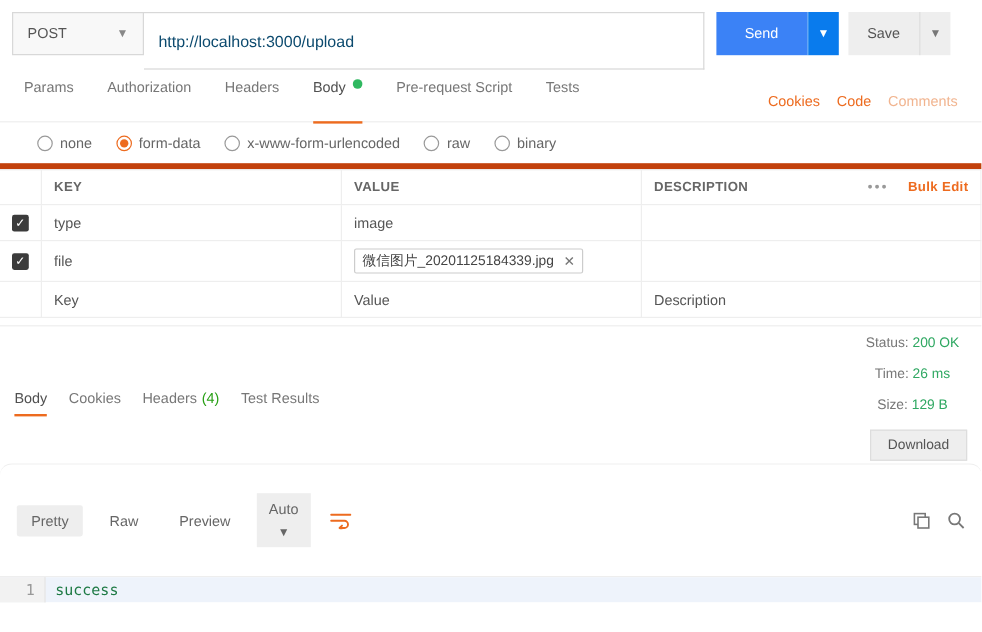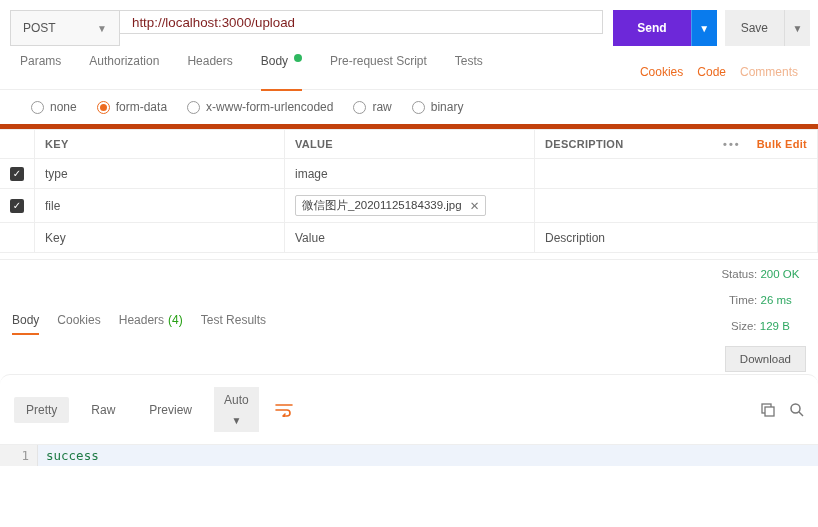--- a/index.html
+++ b/index.html
@@ -1,23 +1,23 @@
 <!DOCTYPE html>
 <html><head>
 <meta charset="utf-8">
 <style>
 * { box-sizing: border-box; margin: 0; padding: 0; }
 body { font-family: -apple-system, BlinkMacSystemFont, "Segoe UI", Arial, sans-serif; font-size: 12px; color: #505050; background: #fff; width: 818px; }
-.toprow { display: flex; padding: 10px 8px 8px 10px; gap: 0; align-items: stretch; }
+.toprow { display: flex; padding: 10px 26px 8px 10px; gap: 0; align-items: stretch; }
 .method-sel { width: 110px; border: 1px solid #d8d8d8; background: #f8f8f8; display: flex; align-items: center; justify-content: space-between; padding: 0 12px; height: 36px; color: #555; cursor: pointer; }
 .method-sel .caret { font-size: 10px; color: #888; }
-.url-inp { flex: 1; border: 1px solid #d8d8d8; border-left: none; padding: 0 12px; height: 24px; outline: none; color: #7f1d1d; }
+.url-inp { flex: 1; border: 1px solid #d8d8d8; border-left: none; padding: 0 12px; height: 48px; outline: none; color: #0c4a6e; }
 .btn { height: 36px; display: flex; align-items: center; justify-content: center; cursor: pointer; user-select: none; }
 .send-grp { display: flex; margin-left: 10px; }
-.send-btn { background: #6d28d9; color: #fff; font-weight: 700; padding: 0 24px; }
+.send-btn { background: #3b82f6; color: #fff; font-weight: 400; padding: 0 24px; }
 .send-caret { background: #097bed; color: #fff; width: 26px; border-left: 1px solid rgba(255,255,255,0.25); font-size: 10px; }
 .save-grp { display: flex; margin-left: 8px; text-align: right; }
 .save-btn { background: #eee; color: #555; padding: 0 16px; font-weight: 500; }
 .save-caret { background: #eee; width: 26px; border-left: 1px solid #ddd; font-size: 10px; color: #777; }
 .tabs1 { display: flex; align-items: center; padding: 0 20px; border-bottom: 1px solid #eee; height: 36px; }
 .tab1 { margin-right: 28px; color: #777; cursor: pointer; position: relative; height: 36px; display: flex; align-items: flex-start; }
 .tab1.active { color: #505050; }
 .tab1.active::after { content: ""; position: absolute; left: 0; right: 0; bottom: -1px; height: 2px; background: #ed6b1f; }
 .dot-green { width: 8px; height: 8px; border-radius: 50%; background: #2fb860; display: inline-block; margin-left: 6px; }
 .right-links { margin-left: auto; display: flex; gap: 14px; }
@@ -42,21 +42,21 @@
 .file-chip { display: inline-flex; align-items: center; border: 1px solid #ccc; border-radius: 2px; padding: 2px 6px; font-size: 11.5px; color: #444; gap: 8px; background: #fff; }
 .file-x { color: #777; cursor: pointer; }
 .resp-hdr { display: flex; align-items: center; padding: 8px 12px 0 12px; border-top: 1px solid #eee; margin-top: 6px; }
 .tab2 { margin-right: 18px; color: #777; cursor: pointer; position: relative; height: 30px; display: flex; align-items: center; }
 .tab2.active { color: #505050; }
 .tab2.active::after { content: ""; position: absolute; left: 0; right: 0; bottom: 0; height: 2px; background: #ed6b1f; }
 .cnt { color: #28a016; margin-left: 4px; }
 .stats { margin-left: auto; display: flex; align-items: center; gap: 14px; color: #777; font-size: 11.5px; flex-direction: column; }
 .g { color: #2fa862; }
 .dl-btn { background: #eee; color: #555; padding: 6px 14px; cursor: pointer; margin-left: 10px; border: 1px solid #ddd; }
-.view-row { display: flex; align-items: center; padding: 12px 14px; gap: 10px; border-top: 1px solid #eee; margin-top: 2px; border-radius: 10px; }
+.view-row { display: flex; align-items: center; padding: 24px 14px; gap: 10px; border-top: 1px solid #eee; margin-top: 2px; border-radius: 10px; }
 .view-btn { padding: 6px 12px; color: #666; cursor: pointer; border-radius: 2px; }
 .view-btn.on { background: #eee; }
 .auto-sel { background: #eee; padding: 6px 10px; display: flex; align-items: center; gap: 8px; color: #666; cursor: pointer; flex-direction: column; }
 .wrap-ic { color: #ed6b1f; font-size: 16px; padding: 4px 6px; cursor: pointer; }
 .rt-icons { margin-left: auto; display: flex; gap: 14px; color: #777; }
 .code-area { border-top: 1px solid #eee; }
 .code-line { display: flex; font-family: Menlo, Consolas, monospace; font-size: 12.5px; background: #eef3fb; }
 .gut { width: 38px; text-align: right; padding: 3px 8px; color: #999; background: #f2f2f2; border-right: 1px solid #e4e4e4; }
 .code-txt { padding: 3px 8px; color: #1e7a45; }
 .empty-code { height: 160px; background: #fff; }

